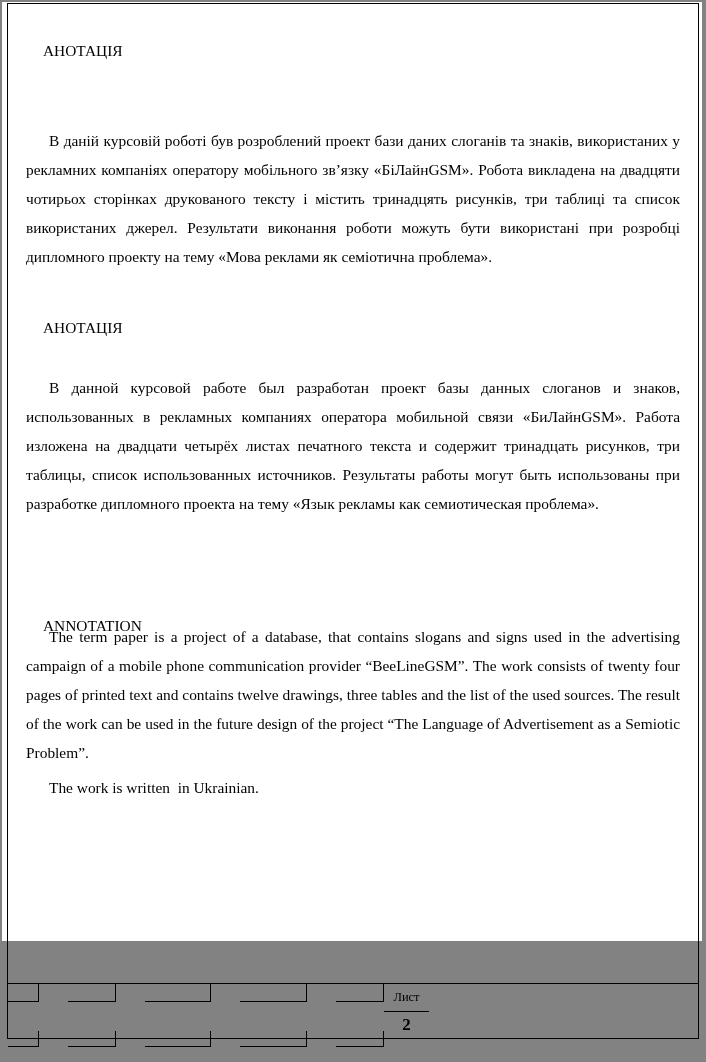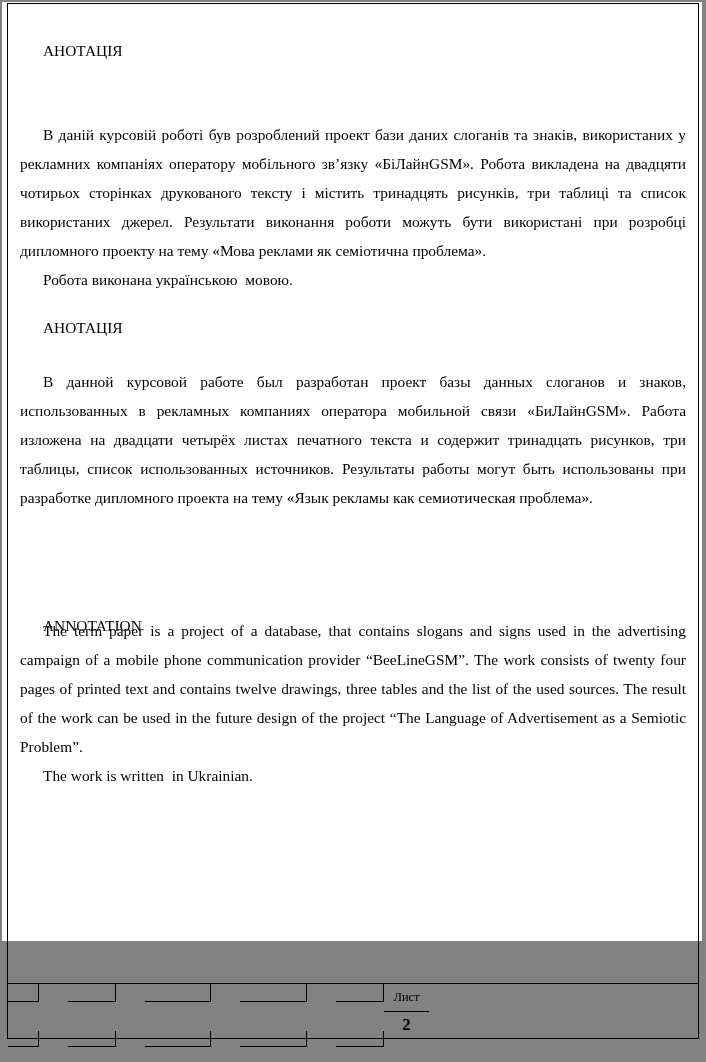--- a/index.html
+++ b/index.html
@@ -35,21 +35,21 @@
   }
   .body-block {
     position: absolute;
     left: 12px;
     width: 666px;
     font-size: 15.4px;
     line-height: 29px;
     text-align: justify;
   }
   .body-block p {
-    margin: 0;
+    margin: 6px;
     text-indent: 23px;
     white-space: pre-wrap;
   }
   #heading-uk { top: 32px; }
   #body-uk    { top: 116px; }
   #heading-ru { top: 309px; }
   #body-ru    { top: 363px; }
   #heading-en { top: 575px; margin-top: 32px; }
   #body-en    { top: 612px; }
 
@@ -115,21 +115,20 @@
 </style>
 </head>
 <body>
 
 <div class="page">
   <div class="frame">
 
     <h2 class="heading" id="heading-uk">АНОТАЦІЯ</h2>
     <div class="body-block" id="body-uk">
       <p>В даній курсовій роботі був розроблений проект бази даних слоганів та знаків, використаних у рекламних компаніях оператору мобільного зв’язку «БіЛайнGSM». Робота викладена на двадцяти чотирьох сторінках друкованого тексту і містить тринадцять рисунків, три таблиці та список використаних джерел. Результати виконання роботи можуть бути використані при розробці дипломного проекту на тему «Мова реклами як семіотична проблема».</p>
-      <p>Робота виконана українською  мовою.</p>
     </div>
 
     <h2 class="heading" id="heading-ru">АНОТАЦІЯ</h2>
     <div class="body-block" id="body-ru">
       <p>В данной курсовой работе был разработан проект базы данных слоганов и знаков, использованных в рекламных компаниях оператора мобильной связи «БиЛайнGSM». Работа изложена на двадцати четырёх листах печатного текста и содержит тринадцать рисунков, три таблицы, список использованных источников. Результаты работы могут быть использованы при разработке дипломного проекта на тему «Язык рекламы как семиотическая проблема».</p>
     </div>
 
     <h2 class="heading" id="heading-en">ANNOTATION</h2>
     <div class="body-block" id="body-en">
       <p>The term paper is a project of a database, that contains slogans and signs used in the advertising campaign of a mobile phone communication provider “BeeLineGSM”. The work consists of twenty four pages of printed text and contains twelve drawings, three tables and the list of the used sources. The result of the work can be used in the future design of the project “The Language of Advertisement as a Semiotic  Problem”.</p>

